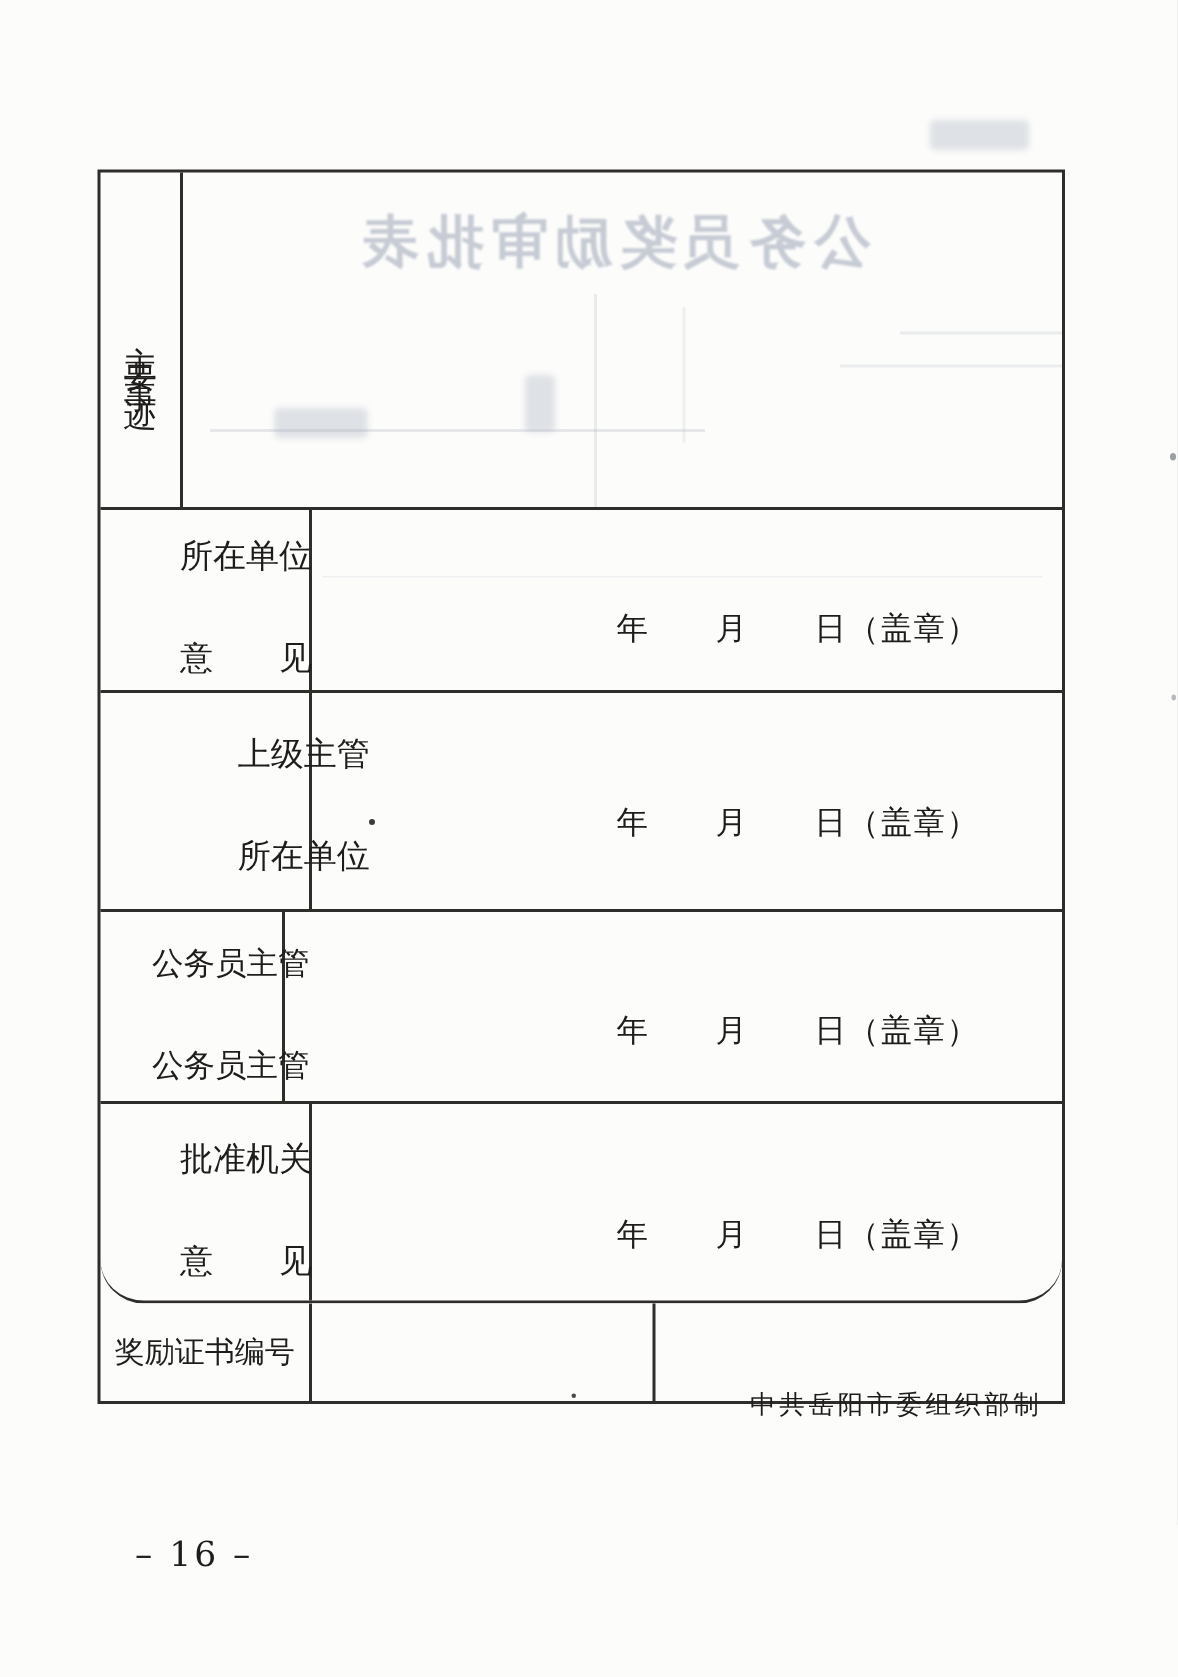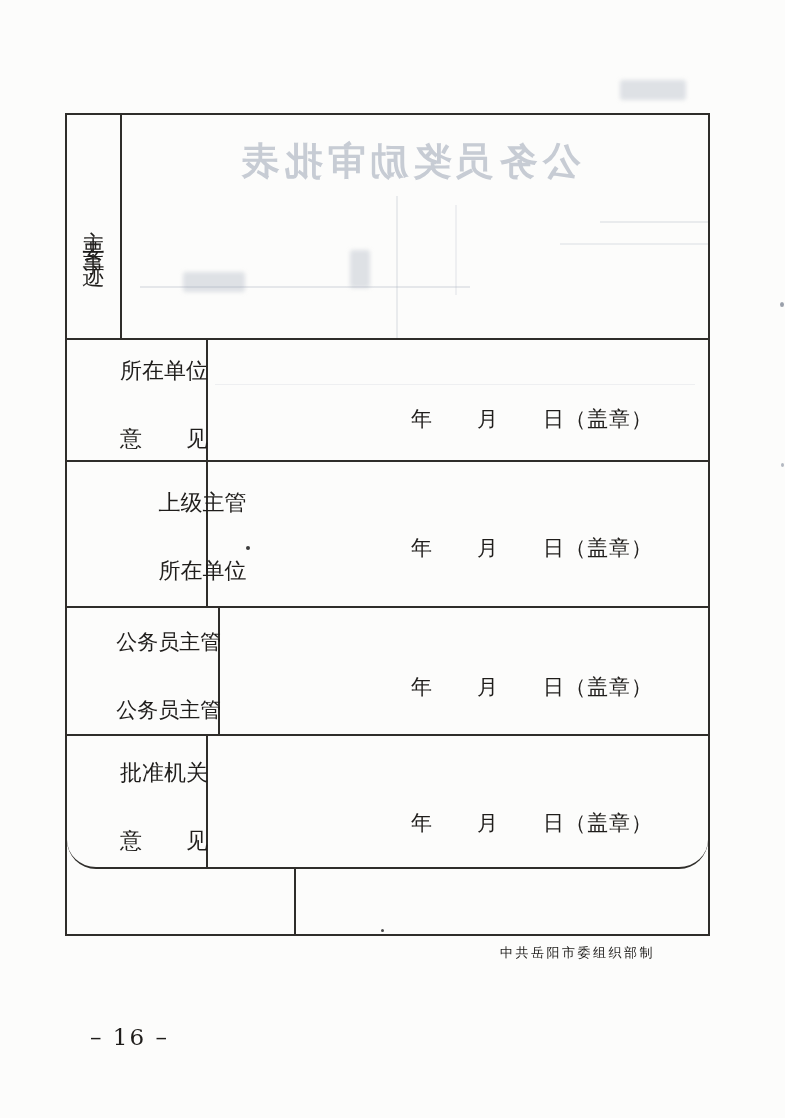--- a/index.html
+++ b/index.html
@@ -51,22 +51,22 @@
     font-size:21px;letter-spacing:1px;white-space:pre;
   }
   .num-label{font-size:20px;font-weight:500;white-space:nowrap;}
   .num-value{font-size:20px;}
   
   .footnote{
     position:absolute;left:85px;top:940px;width:640px;
     font-size:17px;letter-spacing:0.5px;font-weight:500;
   }
   .issuer{
-    position:absolute;left:500px;top:944px;
-    font-size:13px;letter-spacing:2.5px;font-weight:500;
+    position:absolute;left:500px;top:925px;
+    font-size:17px;letter-spacing:2.5px;font-weight:500;
   }
   .page-number{
     position:absolute;left:90px;top:1024px;
     font-size:23px;letter-spacing:2px;
     font-family:"DejaVu Serif", serif;
   }
 </style>
 </head>
 <body>
 
@@ -114,21 +114,21 @@
           <span>上级主管</span><br>
           <span>所在单位</span>
         </div>
       </div>
       <div class="content-cell">
         <div class="date-line" style="bottom:44px;">年　　月　　日（盖章）</div>
       </div>
     </div>
 
     <div class="t-row bordered" style="height:128px;">
-      <div class="label-cell" style="width:153px;align-items:center;">
+      <div class="label-cell" style="width:123px;align-items:center;">
         <div class="h-label small">
           <span>公务员主管</span><br>
           <span>公务员主管</span>
         </div>
       </div>
       <div class="content-cell">
         <div class="date-line" style="bottom:33px;">年　　月　　日（盖章）</div>
       </div>
     </div>
 
@@ -138,20 +138,23 @@
           <span>批准机关</span><br>
           <span>意　　见</span>
         </div>
       </div>
       <div class="content-cell">
         <div class="date-line" style="bottom:30px;">年　　月　　日（盖章）</div>
       </div>
     </div>
 
     <div class="t-row" style="flex:1;">
+      <div class="label-cell" style="width:141px;">
+        <div class="num-label">奖励证书编号</div>
+      </div>
       <div class="label-cell" style="width:229px;">
         <div class="num-value"></div>
       </div>
       <div class="content-cell">
         <div class="num-value"></div>
       </div>
     </div>
 
   </div>
 

